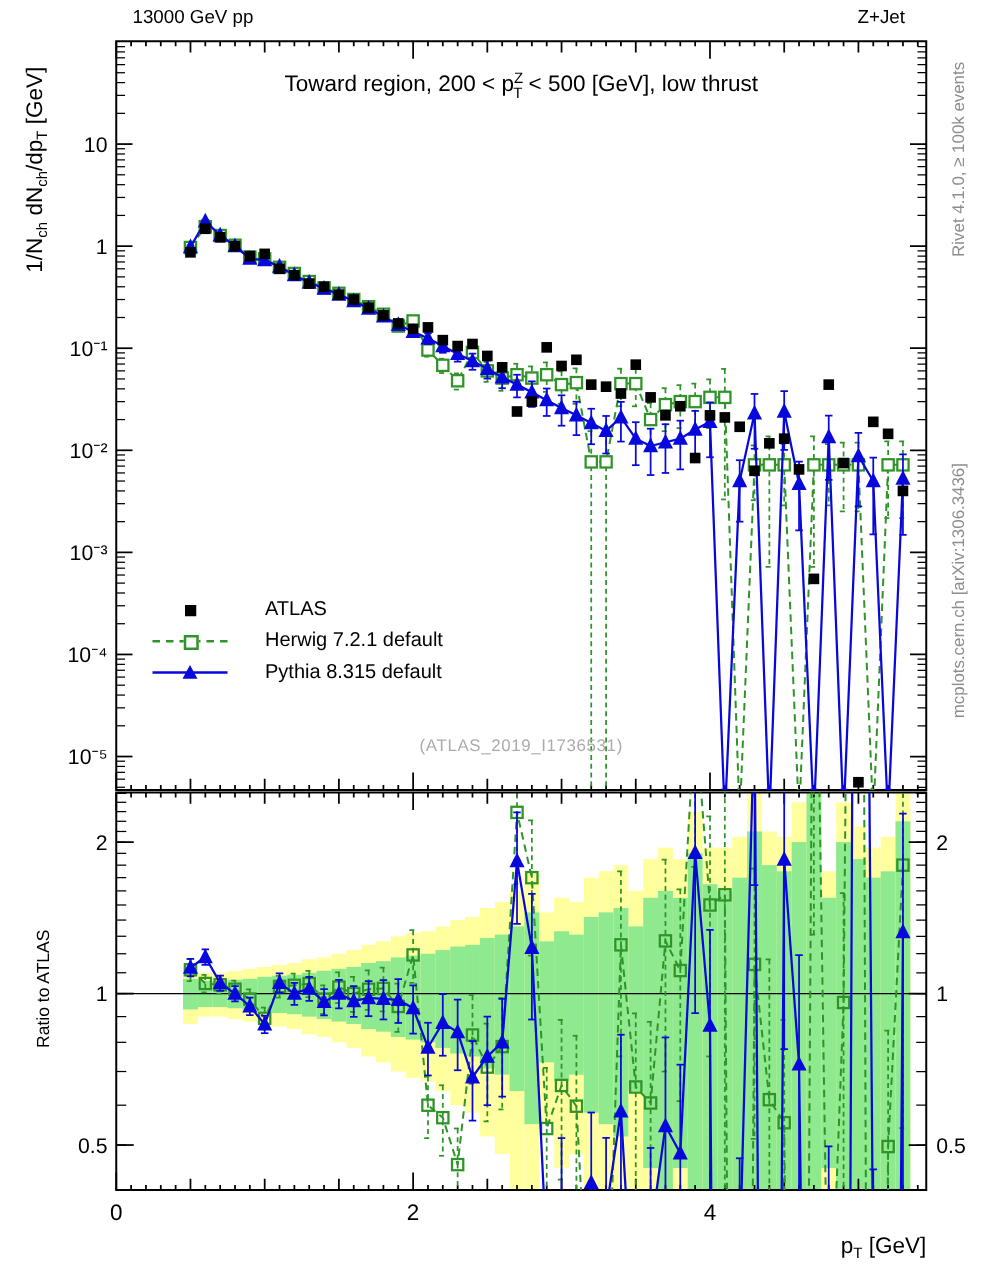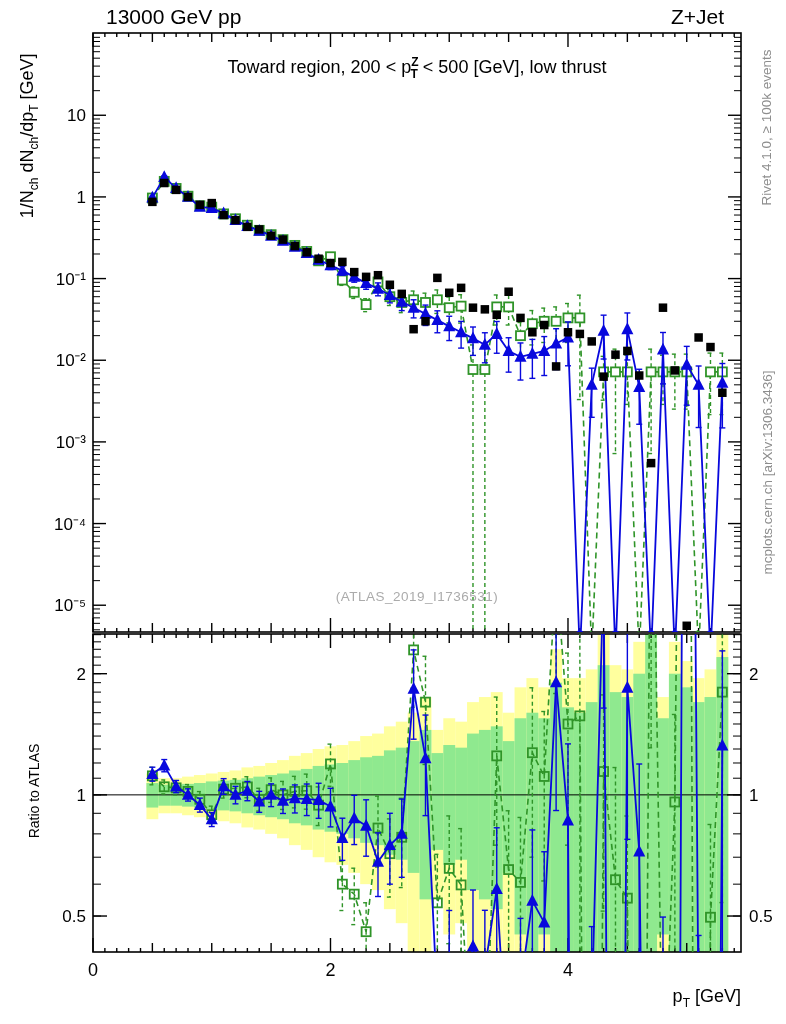--- a/index.html
+++ b/index.html
@@ -1,22 +1,22 @@
 <!DOCTYPE html>
 <html><head>
 <meta charset="utf-8">
 <style>
   html,body{margin:0;padding:0;background:#fff;}
   #fig{position:relative;width:786px;height:1024px;background:#fff;
        font-family:"Liberation Sans", sans-serif;color:#000;overflow:hidden;}
   .abs{position:absolute;}
-  .hdr{font-size:21px;}
+  .hdr{font-size:15px;}
   .ptitle{font-size:18px;white-space:nowrap;}
   .ptitle sup,.ptitle sub{font-size:12px;}
-  .stackZ{display:inline-block;position:relative;font-weight:bold;}
+  .stackZ{display:inline-block;position:relative;}
   .stackZ sup{position:relative;left:0;}
   .stackZ sub{margin-left:-8px;}
   .ylab{transform:rotate(-90deg);transform-origin:center;white-space:nowrap;font-size:18px;}
   .ylab sub{font-size:12px;}
   .sidenote{transform:rotate(-90deg);transform-origin:center;white-space:nowrap;
             font-size:13.5px;color:#8d8d8d;}
   .watermark{font-size:13.5px;color:#ababab;letter-spacing:.5px;}
   .xlab{font-size:18px;white-space:nowrap;padding-left:24px;}
   .xlab sub{font-size:12px;}
   .ratiolab{transform:rotate(-90deg);transform-origin:center;font-size:14px;white-space:nowrap;}
@@ -1426,14 +1426,38 @@
 
 <div class="abs sidenote" style="left:664px;top:120px;width:205px;text-align:center;">Rivet 4.1.0, ≥ 100k events</div>
 <div class="abs sidenote" style="left:627px;top:465px;width:280px;text-align:center;">mcplots.cern.ch [arXiv:1306.3436]</div>
 
 <div class="abs watermark" style="left:0;width:834px;top:589px;text-align:center;">(ATLAS_2019_I1736531)</div>
 
 <div class="abs ratiolab" style="left:-21px;top:783px;width:110px;text-align:center;">Ratio to ATLAS</div>
 
 <div class="abs xlab" style="right:45px;top:986px;"><span>p</span><sub>T</sub><span> [GeV]</span></div>
 
+<div class="abs legend" style="left:120px;top:476px;width:280px;height:80px;">
+  <div class="legrow" style="top:0;">
+    <span class="legmark">
+          <span style="width:9px;height:9px;background:#000;display:inline-block;"></span>
+        </span>
+    <span class="legtext">ATLAS</span>
+  </div>
+  <div class="legrow" style="top:25px;">
+    <span class="legmark">
+          <span style="width:60px;height:0;border-top:2px dashed #2f9428;display:inline-block;position:relative;">
+            <i style="position:absolute;left:25px;top:-6px;width:8px;height:8px;border:2px solid #2f9428;background:#fff;display:block;"></i>
+          </span>
+        </span>
+    <span class="legtext">Herwig 7.2.1 default</span>
+  </div>
+  <div class="legrow" style="top:50px;">
+    <span class="legmark">
+          <span style="width:60px;height:0;border-top:2px solid #0808dd;display:inline-block;position:relative;">
+            <i style="position:absolute;left:24px;top:-7px;width:0;height:0;border-left:6px solid transparent;border-right:6px solid transparent;border-bottom:11px solid #0808dd;display:block;"></i>
+          </span>
+        </span>
+    <span class="legtext">Pythia 8.315 default</span>
+  </div>
+</div>
 
 </div>
 
 </body></html>

